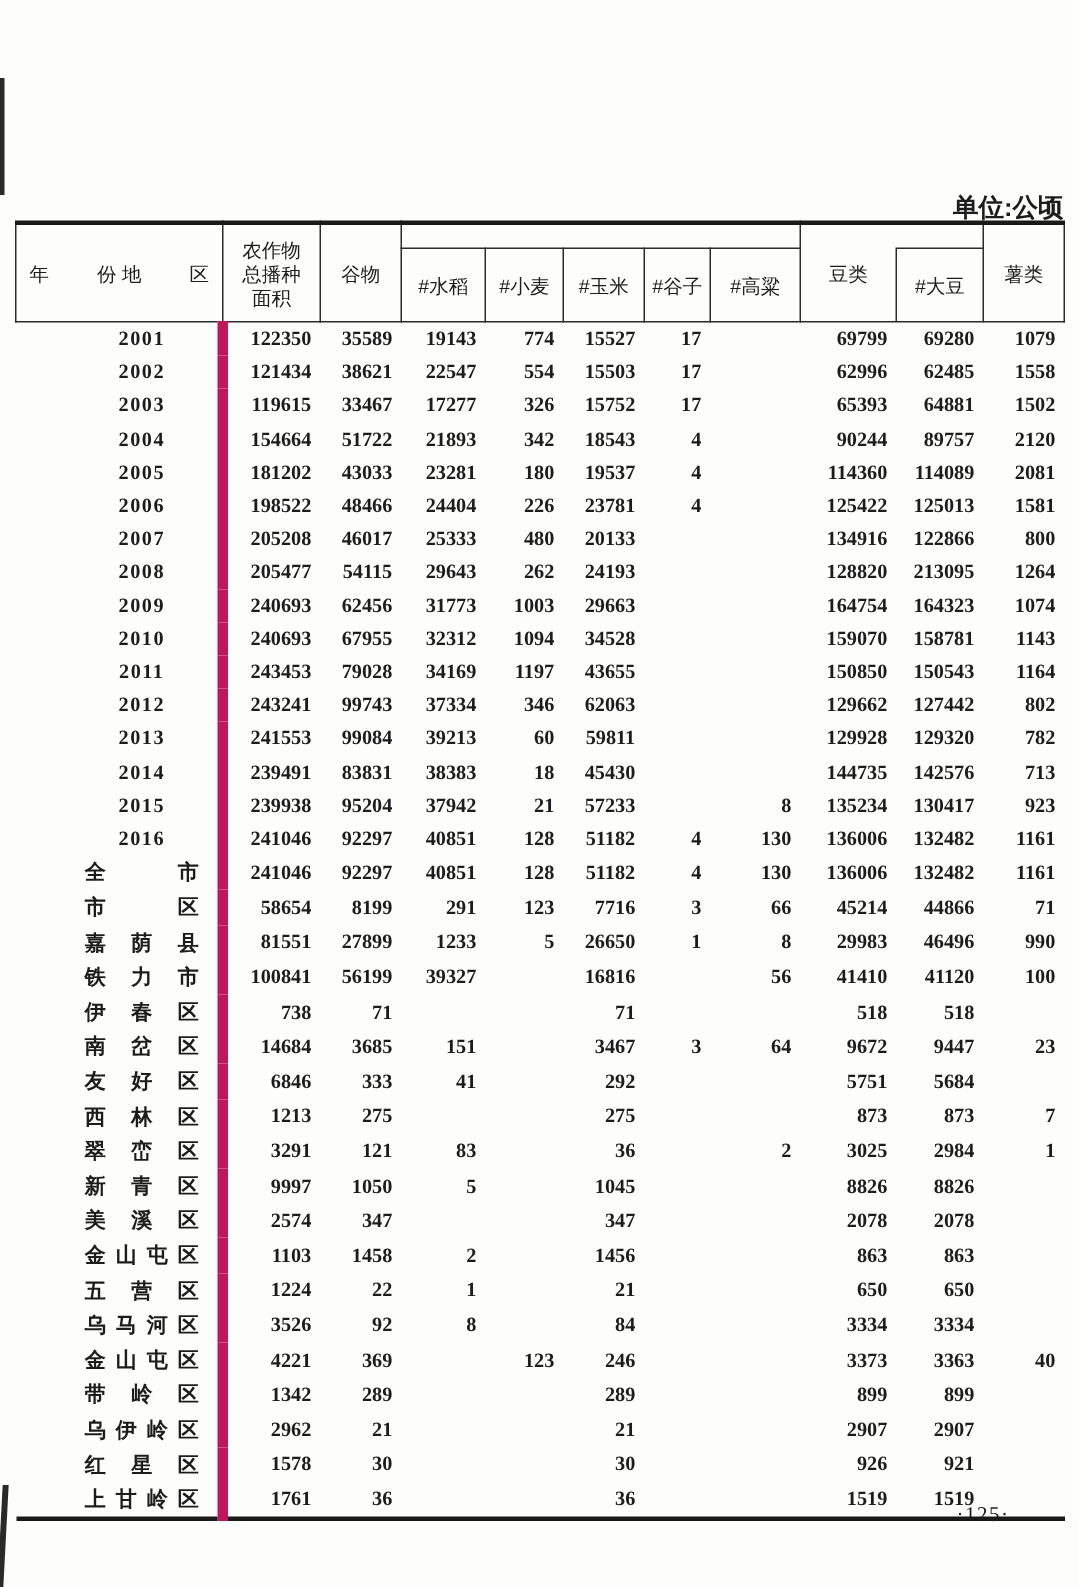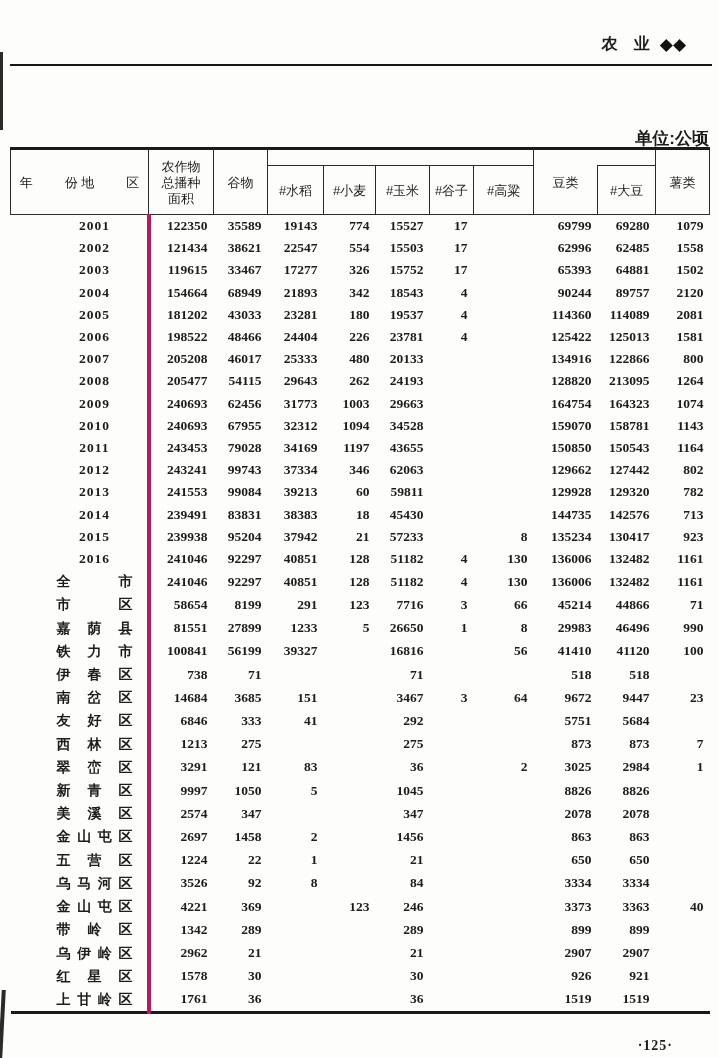--- a/index.html
+++ b/index.html
@@ -66,48 +66,42 @@
   .jspan { display:inline-block; width:58px; text-align:justify; text-align-last:justify; }
 
   tbody td {
     border: none; padding: 0 6px 0 0;
     height: 22.2px;
     font-weight: 700; font-size: 13.5px;
     text-align: right; white-space: nowrap;
     line-height: 22.2px;
   }
   tbody td.lbl {
-    border-right: 4px solid #be185d;
+    border-right: 7px solid #be185d;
     text-align: left; padding: 0 0 0 46px; margin-top: 24px;
   }
   .lab { display:inline-block; width:76px; }
   .lab.year { text-align:center; font-family:"Liberation Serif","DejaVu Serif",serif; letter-spacing:1px; }
   .lab.region {
     font-family: "Liberation Sans", "DejaVu Sans", sans-serif;
     font-size: 14px;
     text-align: justify; text-align-last: justify;
   }
   .pageno {
-    position:absolute; right:46px; top:1038px;
-    font-size: 14px; font-weight: 700; letter-spacing:1px;
+    position:absolute; right:46px; top:1003px;
+    font-size: 14px; font-weight: 400; letter-spacing:1px;
   }
 </style>
 </head>
 <body>
 
 <div class="page">
   <div class="edge-mark-top"></div>
   <div class="edge-mark-bottom"></div>
 
-  <div class="topbar">
-    <div class="topbar-inner">
-      <span class="section-label">农 业</span>
-      <span class="diamonds">◆◆</span>
-    </div>
-  </div>
 
   <div class="unit">单位:公顷</div>
 
   <table class="main">
     <colgroup>
       <col style="width:138px">
         <col style="width:65px">
         <col style="width:54px">
       <col style="width:56px">
         <col style="width:52px">
@@ -180,21 +174,21 @@
           <td>15752</td>
           <td>17</td>
           <td></td>
           <td>65393</td>
           <td>64881</td>
           <td>1502</td>
         </tr>
         <tr>
           <td class="lbl"><span class="lab year">2004</span></td>
           <td>154664</td>
-          <td>68949</td>
+          <td>51722</td>
           <td>21893</td>
           <td>342</td>
           <td>18543</td>
           <td>4</td>
           <td></td>
           <td>90244</td>
           <td>89757</td>
           <td>2120</td>
         </tr>
         <tr>
@@ -491,21 +485,21 @@
           <td></td>
           <td>347</td>
           <td></td>
           <td></td>
           <td>2078</td>
           <td>2078</td>
           <td></td>
         </tr>
         <tr>
           <td class="lbl"><span class="lab region">金山屯区</span></td>
-          <td>2697</td>
+          <td>1103</td>
           <td>1458</td>
           <td>2</td>
           <td></td>
           <td>1456</td>
           <td></td>
           <td></td>
           <td>863</td>
           <td>863</td>
           <td></td>
         </tr>

